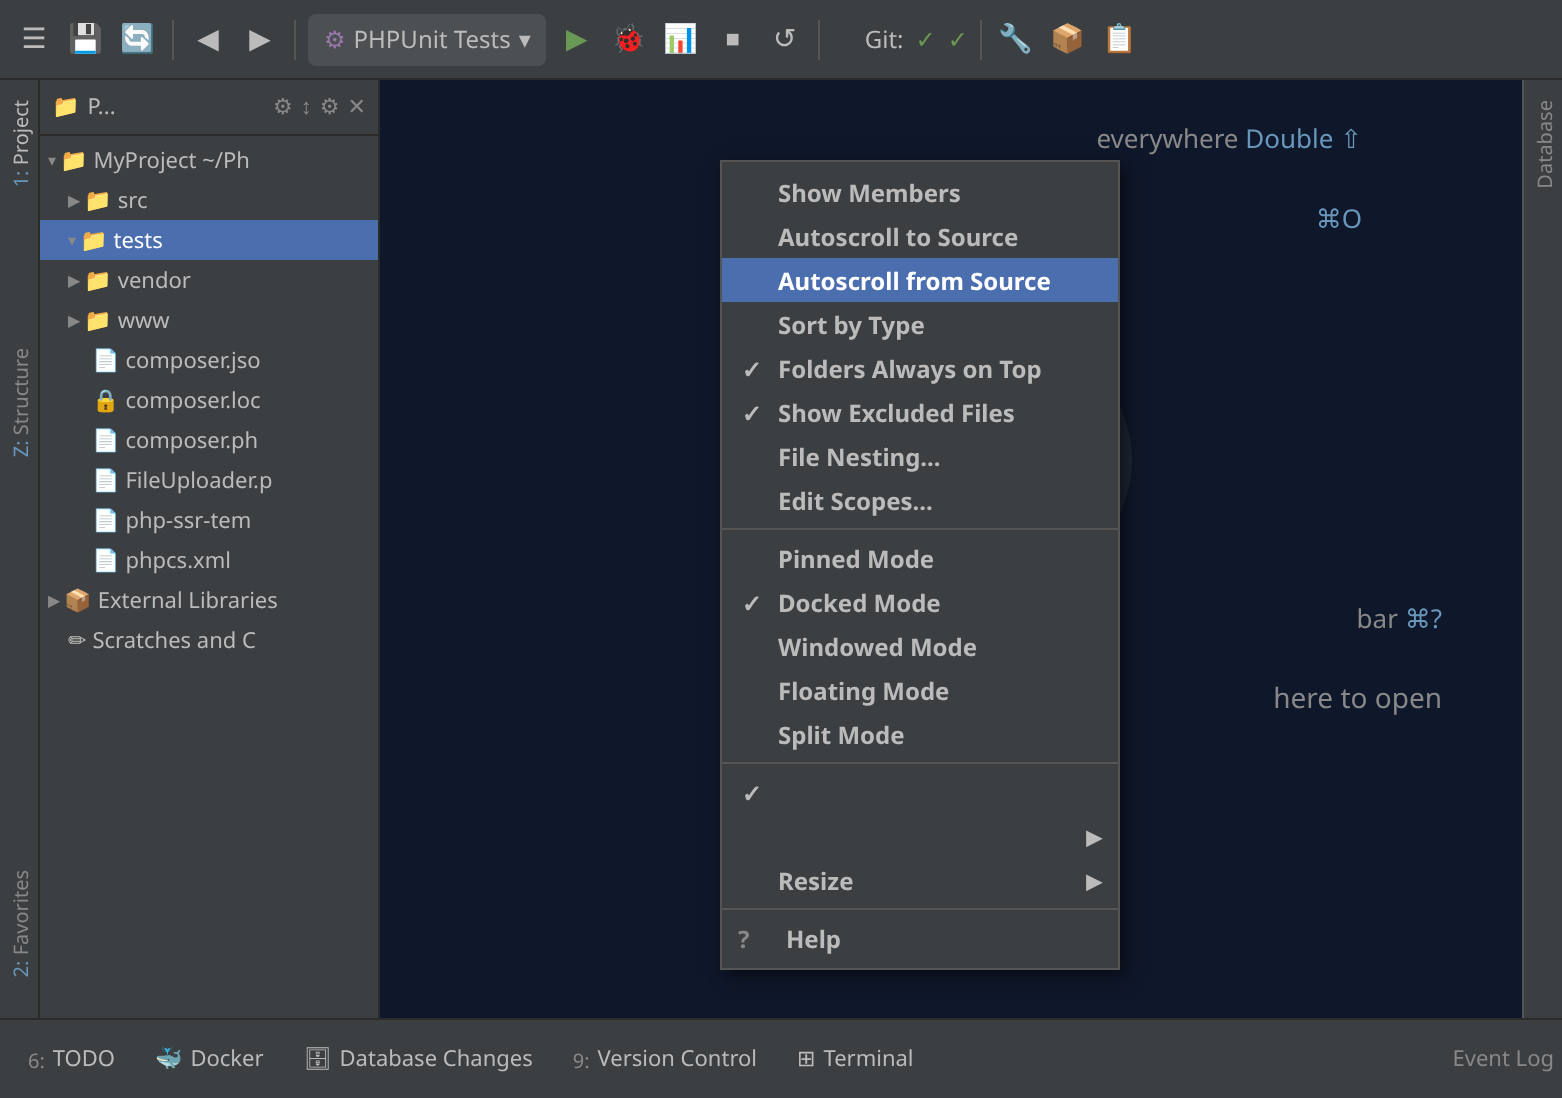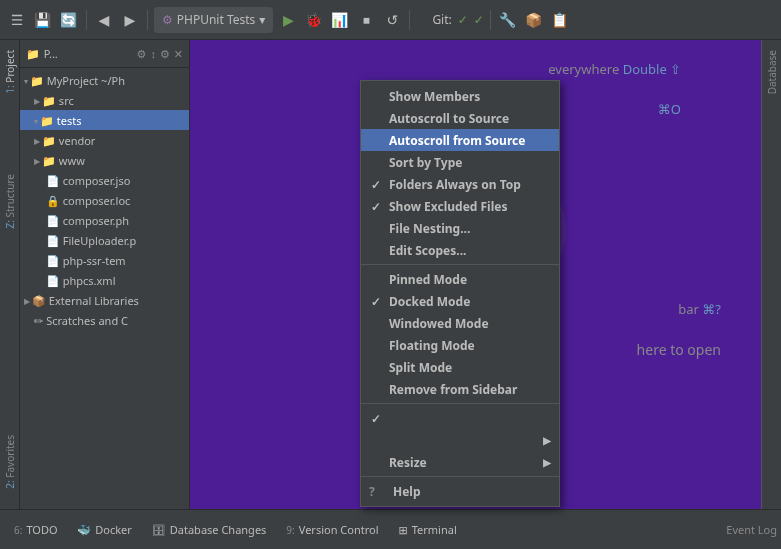--- a/index.html
+++ b/index.html
@@ -125,21 +125,21 @@
       margin-right: 3px;
     }
     .folder-icon { color: #dcb67a; }
     .xml-icon { color: #e8bf6a; }
     .php-icon { color: #9876aa; }
     .json-icon { color: #a9b7c6; }
 
     
     .main-content {
       flex: 1;
-      background: #4c1d95;
+      background: #0f172a;
       position: relative;
     }
 
     
     .context-menu {
       position: absolute;
       top: 40px;
       left: 170px;
       width: 200px;
       background: #3c3f41;
@@ -413,23 +413,20 @@
       </div>
       <div class="menu-item">
         <span class="menu-item-label">Windowed Mode</span>
       </div>
       <div class="menu-item">
         <span class="menu-item-label">Floating Mode</span>
       </div>
       <div class="menu-item">
         <span class="menu-item-label">Split Mode</span>
       </div>
-      <div class="menu-item">
-        <span class="menu-item-label">Remove from Sidebar</span>
-      </div>
 
       <div class="menu-separator"></div>
 
       <div class="menu-item">
         <span class="check-mark">✓</span>
       </div>
       <div class="menu-item">
         <span class="arrow-right">▶</span>
       </div>
       <div class="menu-item">

